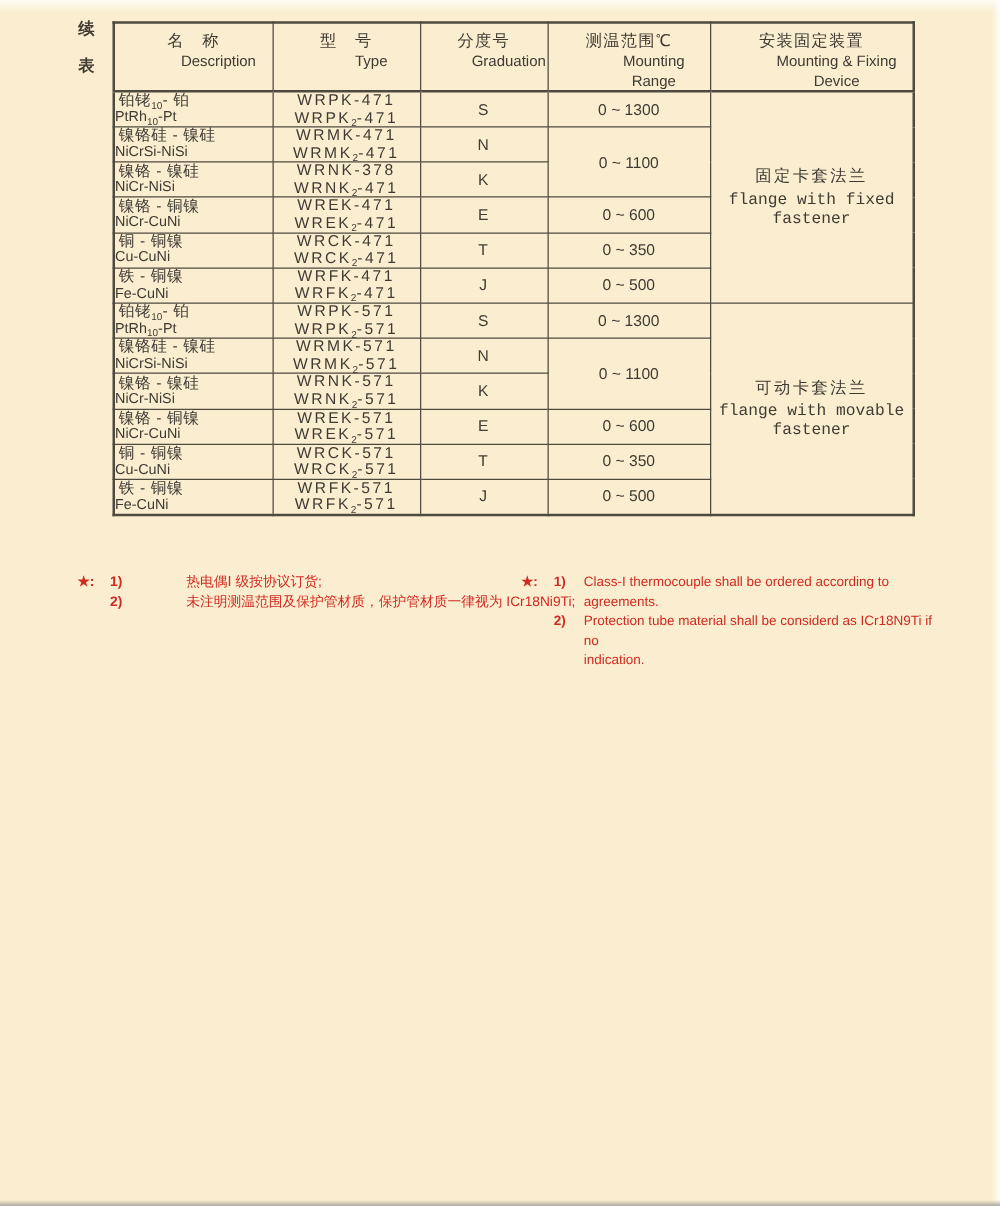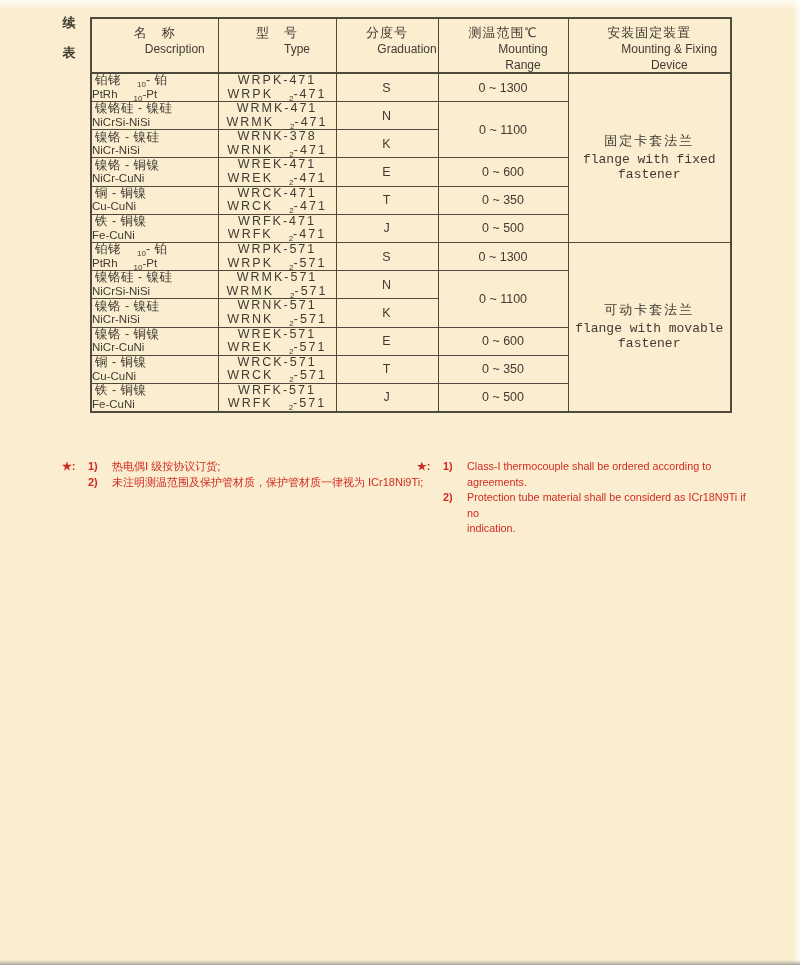--- a/index.html
+++ b/index.html
@@ -47,31 +47,31 @@
   td.c-name .zh { font-size:12.5px; line-height:13.5px; letter-spacing:0.5px; padding-left:3px; }
   td.c-name .en { font-size:11.5px; line-height:13px; }
 
   td.c-type { text-align:center; font-size:12.5px; letter-spacing:2px; line-height:13.5px; }
   td.c-grad { text-align:center; font-size:12.5px; letter-spacing:1px; }
   td.c-range { text-align:center; font-size:12.5px; }
   td.c-mount { text-align:center; }
   td.c-mount .zh { font-size:13px; letter-spacing:2px; line-height:16px; }
   td.c-mount .en { font-size:13px; line-height:15px; margin-top:3px;font-family:Liberation Mono, monospace; }
 
-  sub { font-size:8px; letter-spacing:0; vertical-align:-3px; line-height:0;padding-left:16px; }
+  sub { font-size:8px; letter-spacing:0; vertical-align:-3px; line-height:0; }
 
   
   .fn { position:absolute; top:459px; color:#d02b22; }
   .fn-zh { left:62px; width:350px; font-size:11px; line-height:15.5px; }
   .fn-en { left:417px; width:340px; font-size:10.8px; line-height:15.5px; }
   .fn-row { display:flex; align-items:flex-start; }
   .fn-star { width:26px; font-weight:bold; flex-shrink:0; }
   .fn-num  { width:24px; font-weight:bold; flex-shrink:0; }
   .fn-text { flex:1; }
-  .fn-zh .fn-text { white-space:nowrap; }
+  .fn-zh .fn-text { white-space:nowrap;margin-left:37px; }
 </style>
 </head>
 <body>
 
 <div class="edge-top"></div>
 <div class="edge-right"></div>
 <div class="edge-bottom"></div>
 
 <div class="continued">
   <span>续</span>

